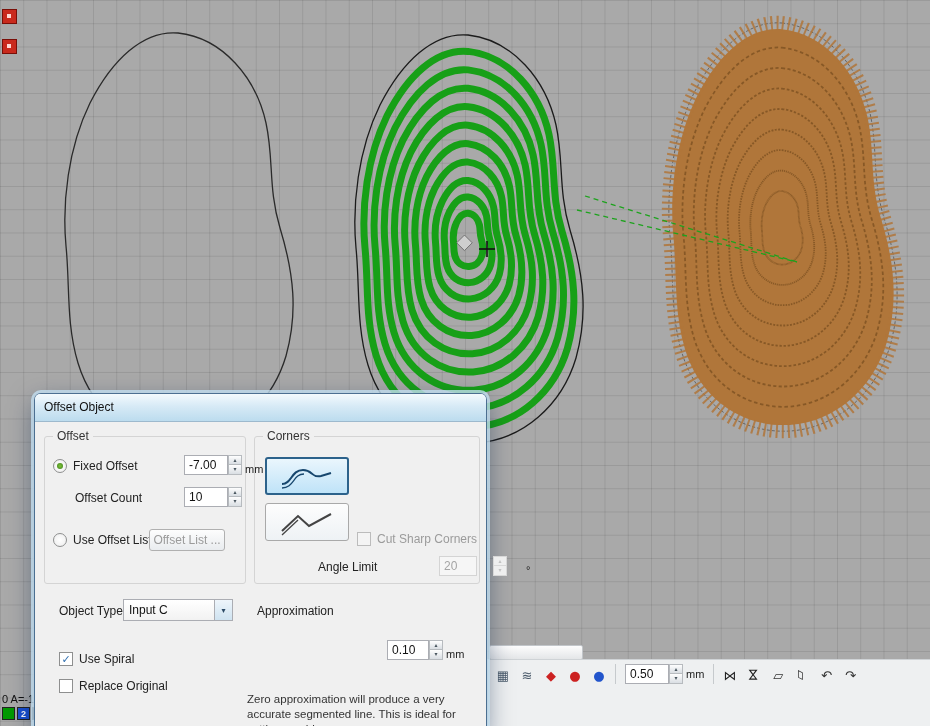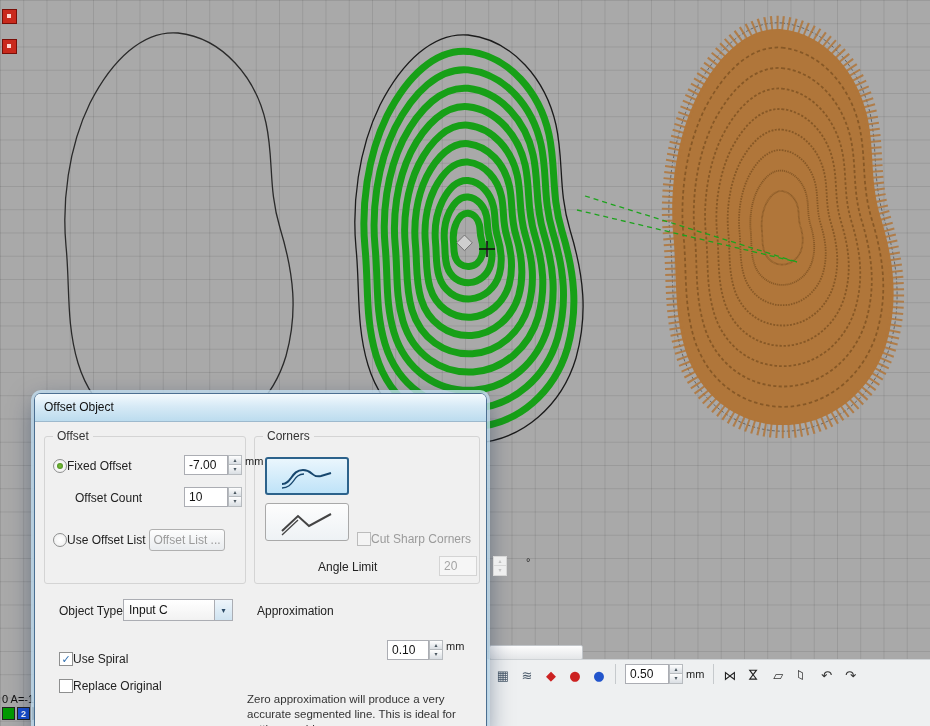--- a/index.html
+++ b/index.html
@@ -39,27 +39,27 @@
   .dialog{position:absolute;left:35px;top:394px;width:451px;height:340px;border-radius:6px 6px 0 0;
     box-shadow:0 0 0 1px rgba(70,105,140,.95), 0 0 0 4px rgba(195,222,240,.8), 0 8px 26px rgba(0,30,70,.5);
     background:var(--dialog-bg,#f0f0f0);}
   .titlebar{height:27px;border-radius:5px 5px 0 0;background:linear-gradient(#f4fafd,#d7eaf6 45%,#bcdcee);border-bottom:1px solid #9db9cd;
     font-size:12px;color:#111;line-height:27px;padding-left:9px;}
   .dlg-body{position:relative;width:100%;height:313px;background:var(--dialog-bg,#f0f0f0);font-size:12px;color:#222;}
 
   .group{position:absolute;border:1px solid #d4d4d4;border-radius:3px;}
   .grp-label{position:absolute;top:-8px;left:8px;background:var(--dialog-bg,#f0f0f0);padding:0 4px;font-size:12px;color:#333;}
 
-  .ctl{position:absolute;display:flex;align-items:center;white-space:nowrap;}
+  .ctl{position:absolute;display:flex;align-items:center;gap:6px;white-space:nowrap;}
   .radio{width:12px;height:12px;border:1px solid #8e8f8f;border-radius:50%;background:radial-gradient(#fff,#ececec);position:relative;flex:0 0 auto;}
   .radio.checked::after{content:"";position:absolute;left:3px;top:3px;width:6px;height:6px;border-radius:50%;background:radial-gradient(#7ec637,#3c7a1e);}
   .checkbox{width:12px;height:12px;border:1px solid #8e8f8f;background:#fff;position:relative;flex:0 0 auto;display:flex;align-items:center;justify-content:center;font-size:11px;line-height:1;color:#2f6fb0;font-family:"DejaVu Sans",sans-serif;}
   .checkbox.disabled{border-color:#bcbcbc;background:#f4f4f4;}
   .lbl-disabled{color:#9b9b9b;}
-  .field{position:absolute;display:flex;align-items:flex-start;padding-left:43px;}
+  .field{position:absolute;display:flex;align-items:flex-end;padding-left:43px;}
 
   .btn{box-sizing:border-box;border:1px solid #b0b0b0;border-radius:3px;background:linear-gradient(#fdfdfd,#e9ecef);font-size:12px;text-align:center;cursor:default;}
   .btn.disabled{color:#9b9b9b;}
 
   .corner-btn{position:absolute;width:84px;height:38px;box-sizing:border-box;border:1px solid #a9a9a9;border-radius:3px;background:linear-gradient(#fdfdfd,#eef2f5);display:flex;align-items:center;justify-content:center;}
   .corner-btn.selected{border:2px solid #2c628b;background:linear-gradient(#eaf6fd,#bfe3f8);}
 
   .combo{position:absolute;height:22px;box-sizing:border-box;border:1px solid #abadb3;background:linear-gradient(#fff,#f2f2f2);display:flex;align-items:center;}
   .combo-text{flex:1;padding:0 5px;font-size:12px;color:#111;}
   .combo-btn{width:17px;height:100%;border-left:1px solid #abadb3;background:linear-gradient(#eef5fb,#cfe3f1);display:flex;align-items:center;justify-content:center;font-size:8px;color:#2c4a66;font-family:"DejaVu Sans",sans-serif;}

